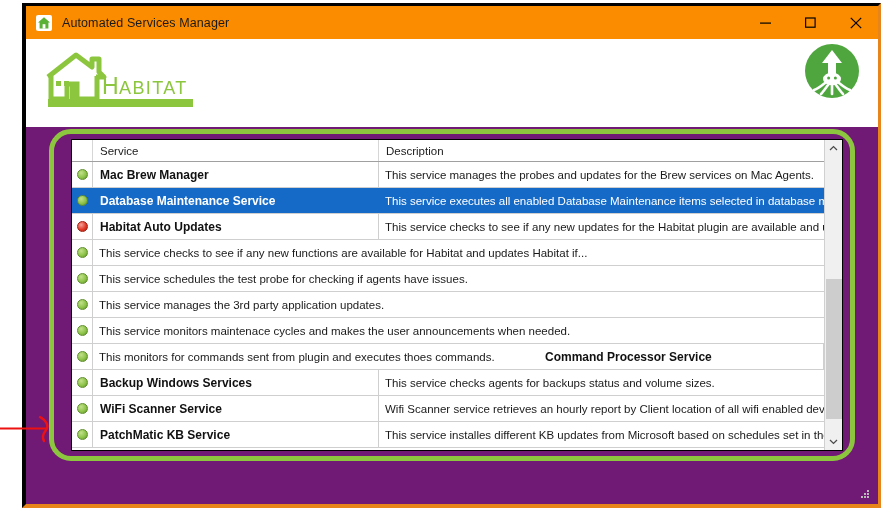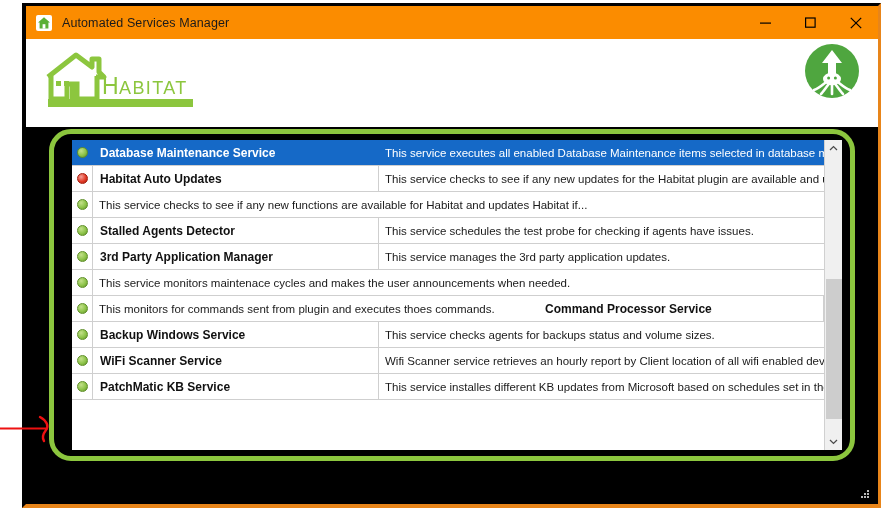--- a/index.html
+++ b/index.html
@@ -20,21 +20,21 @@
     position: absolute;
     left: 22px;
     top: 3px;
     width: 859px;
     height: 505px;
     box-sizing: border-box;
     border-left: 4px solid #000000;
     border-top: 3px solid #000000;
     border-right: 3px solid #e8851a;
     border-bottom: 4px solid #e8851a;
-    background: #000000;
+    background: #701a75;
   }
 
   
   #title-bar {
     position: relative;
     height: 33px;
     background: #fb8c00;
     display: flex;
     align-items: center;
   }
@@ -331,22 +331,34 @@
     </div>
   </div>
 
   <div id="green-panel"></div>
 
   <div id="services-grid">
 
     <div id="grid-body-wrap">
       <div id="grid-main">
 
+        <div id="grid-header">
+          <div class="hdr-cell hdr-status"></div>
+          <div class="hdr-cell hdr-service">Service</div>
+          <div class="hdr-cell hdr-desc">Description</div>
+        </div>
 
         <div id="grid-rows">
+            <div class="grid-row">
+              <div class="cell cell-status">
+                <span class="dot dot-green"></span>
+              </div>
+              <div class="cell cell-service">Mac Brew Manager</div>
+              <div class="cell cell-desc">This service manages the probes and updates for the Brew services on Mac Agents.</div>
+            </div>
             <div class="grid-row selected">
               <div class="cell cell-status">
                 <span class="dot dot-green"></span>
               </div>
               <div class="cell cell-service">Database Maintenance Service</div>
               <div class="cell cell-desc">This service executes all enabled Database Maintenance items selected in database maintena...</div>
             </div>
             <div class="grid-row">
               <div class="cell cell-status">
                 <span class="dot dot-red"></span>
@@ -357,48 +369,46 @@
             <div class="grid-row">
               <div class="cell cell-status">
                 <span class="dot dot-green"></span>
               </div>
               <div class="cell cell-desc">This service checks to see if any new functions are available for Habitat and updates Habitat if...</div>
             </div>
             <div class="grid-row">
               <div class="cell cell-status">
                 <span class="dot dot-green"></span>
               </div>
-              <div class="cell cell-service">Stalled Agents Detector</div>
               <div class="cell cell-desc">This service schedules the test probe for checking if agents have issues.</div>
             </div>
             <div class="grid-row">
               <div class="cell cell-status">
                 <span class="dot dot-green"></span>
               </div>
-              <div class="cell cell-service">3rd Party Application Manager</div>
               <div class="cell cell-desc">This service manages the 3rd party application updates.</div>
             </div>
             <div class="grid-row">
               <div class="cell cell-status">
                 <span class="dot dot-green"></span>
               </div>
               <div class="cell cell-desc">This service monitors maintenace cycles and makes the user announcements when needed.</div>
             </div>
             <div class="grid-row">
               <div class="cell cell-status">
                 <span class="dot dot-green"></span>
               </div>
               <div class="cell cell-desc">This monitors for commands sent from plugin and executes thoes commands.</div>
               <div class="cell cell-service">Command Processor Service</div>
             </div>
             <div class="grid-row">
               <div class="cell cell-status">
                 <span class="dot dot-green"></span>
               </div>
-              <div class="cell cell-service">Backup Windows Service</div>
+              <div class="cell cell-service">Backup Windows Services</div>
               <div class="cell cell-desc">This service checks agents for backups status and volume sizes.</div>
             </div>
             <div class="grid-row">
               <div class="cell cell-status">
                 <span class="dot dot-green"></span>
               </div>
               <div class="cell cell-service">WiFi Scanner Service</div>
               <div class="cell cell-desc">Wifi Scanner service retrieves an hourly report by Client location of all wifi enabled devices</div>
             </div>
             <div class="grid-row">

